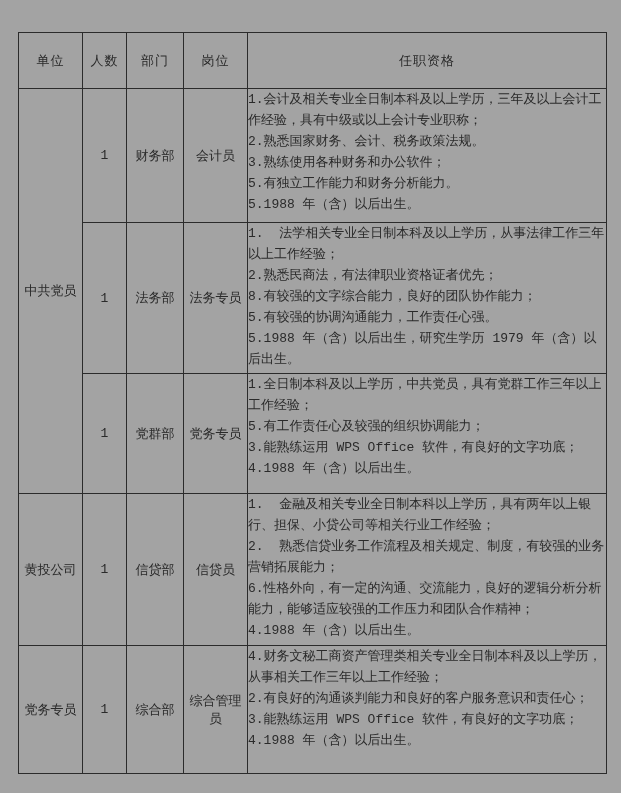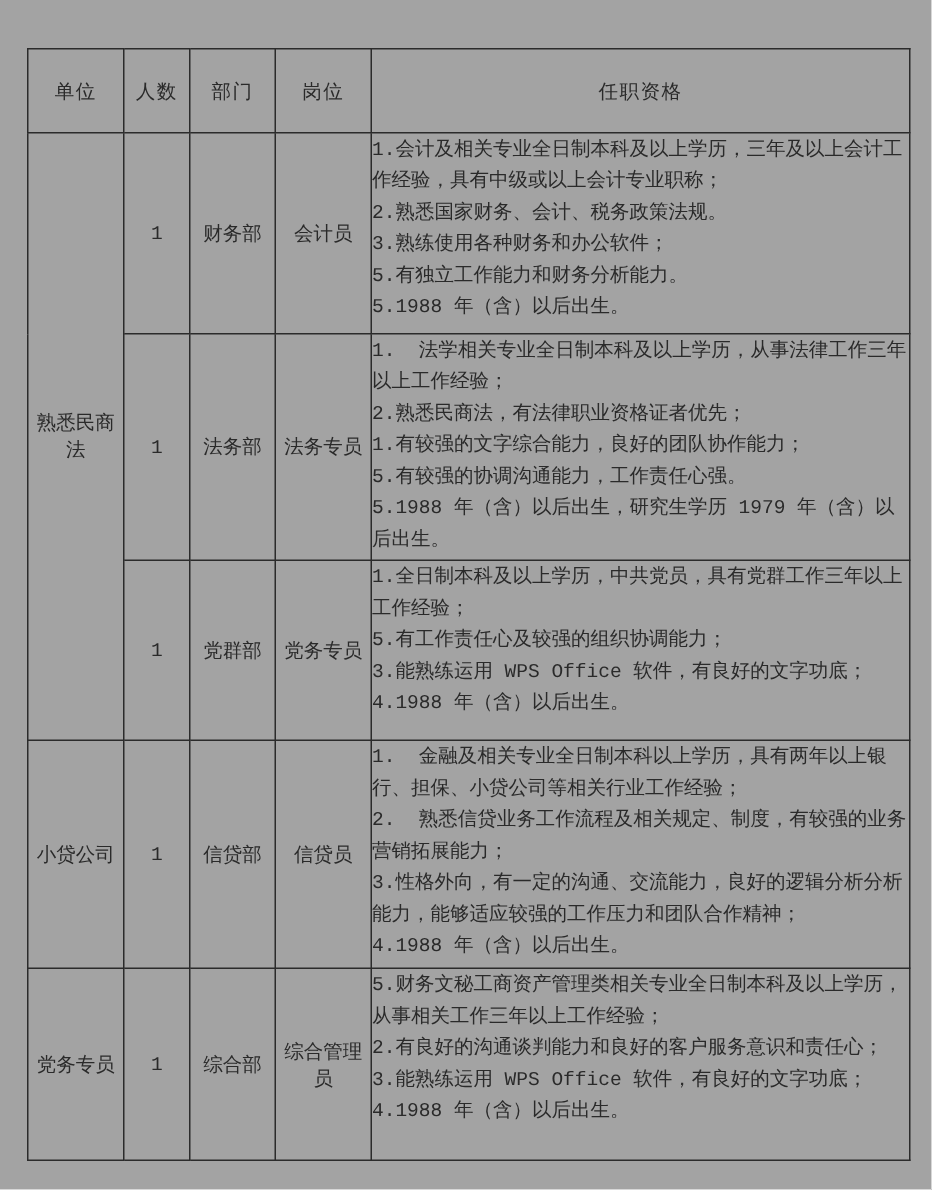--- a/index.html
+++ b/index.html
@@ -75,74 +75,74 @@
       <tr class="header-row">
         <th>单位</th>
         <th>人数</th>
         <th>部门</th>
         <th>岗位</th>
         <th>任职资格</th>
       </tr>
     </thead>
     <tbody>
       <tr class="r1">
-        <td class="center-cell" rowspan="3">熟悉民商法</td>
+        <td class="center-cell" rowspan="3">中共党员</td>
         <td class="center-cell">1</td>
         <td class="center-cell">财务部</td>
         <td class="center-cell">会计员</td>
         <td class="quals-cell">
           <div class="ql">1.会计及相关专业全日制本科及以上学历，三年及以上会计工作经验，具有中级或以上会计专业职称；</div>
           <div class="ql">2.熟悉国家财务、会计、税务政策法规。</div>
           <div class="ql">3.熟练使用各种财务和办公软件；</div>
           <div class="ql">5.有独立工作能力和财务分析能力。</div>
           <div class="ql">5.1988 年（含）以后出生。</div>
         </td>
       </tr>
       <tr class="r2">
         <td class="center-cell">1</td>
         <td class="center-cell">法务部</td>
         <td class="center-cell">法务专员</td>
         <td class="quals-cell">
           <div class="ql">1.  法学相关专业全日制本科及以上学历，从事法律工作三年以上工作经验；</div>
           <div class="ql">2.熟悉民商法，有法律职业资格证者优先；</div>
-          <div class="ql">1.有较强的文字综合能力，良好的团队协作能力；</div>
+          <div class="ql">8.有较强的文字综合能力，良好的团队协作能力；</div>
           <div class="ql">5.有较强的协调沟通能力，工作责任心强。</div>
           <div class="ql">5.1988 年（含）以后出生，研究生学历 1979 年（含）以后出生。</div>
         </td>
       </tr>
       <tr class="r3">
         <td class="center-cell">1</td>
         <td class="center-cell">党群部</td>
         <td class="center-cell">党务专员</td>
         <td class="quals-cell">
           <div class="ql">1.全日制本科及以上学历，中共党员，具有党群工作三年以上工作经验；</div>
           <div class="ql">5.有工作责任心及较强的组织协调能力；</div>
           <div class="ql">3.能熟练运用 WPS Office 软件，有良好的文字功底；</div>
           <div class="ql">4.1988 年（含）以后出生。</div>
         </td>
       </tr>
       <tr class="r4">
-        <td class="center-cell">小贷公司</td>
+        <td class="center-cell">黄投公司</td>
         <td class="center-cell">1</td>
         <td class="center-cell">信贷部</td>
         <td class="center-cell">信贷员</td>
         <td class="quals-cell">
           <div class="ql">1.  金融及相关专业全日制本科以上学历，具有两年以上银行、担保、小贷公司等相关行业工作经验；</div>
           <div class="ql">2.  熟悉信贷业务工作流程及相关规定、制度，有较强的业务营销拓展能力；</div>
-          <div class="ql">3.性格外向，有一定的沟通、交流能力，良好的逻辑分析分析能力，能够适应较强的工作压力和团队合作精神；</div>
+          <div class="ql">6.性格外向，有一定的沟通、交流能力，良好的逻辑分析分析能力，能够适应较强的工作压力和团队合作精神；</div>
           <div class="ql">4.1988 年（含）以后出生。</div>
         </td>
       </tr>
       <tr class="r5">
         <td class="center-cell">党务专员</td>
         <td class="center-cell">1</td>
         <td class="center-cell">综合部</td>
         <td class="center-cell">综合管理员</td>
         <td class="quals-cell">
-          <div class="ql">5.财务文秘工商资产管理类相关专业全日制本科及以上学历，从事相关工作三年以上工作经验；</div>
+          <div class="ql">4.财务文秘工商资产管理类相关专业全日制本科及以上学历，从事相关工作三年以上工作经验；</div>
           <div class="ql">2.有良好的沟通谈判能力和良好的客户服务意识和责任心；</div>
           <div class="ql">3.能熟练运用 WPS Office 软件，有良好的文字功底；</div>
           <div class="ql">4.1988 年（含）以后出生。</div>
         </td>
       </tr>
     </tbody>
   </table>
 </div>
 
 </body></html>

